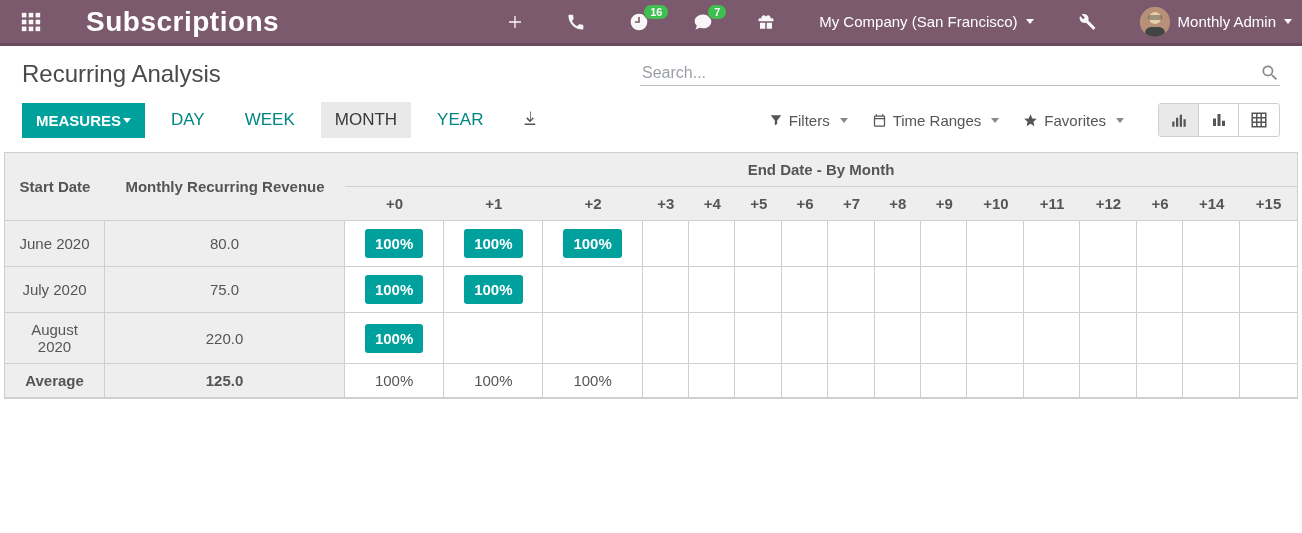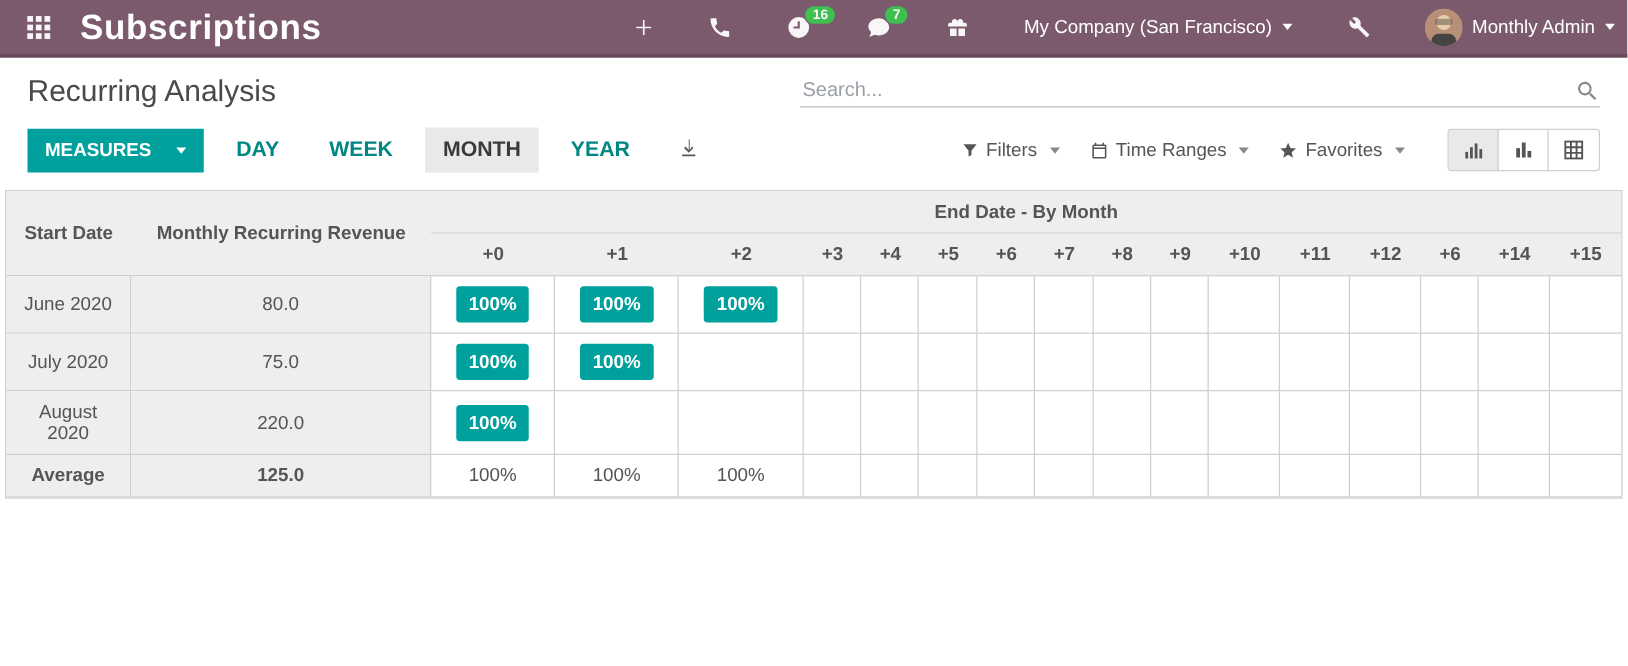--- a/index.html
+++ b/index.html
@@ -26,21 +26,21 @@
   
   .navbar {
     height:46px;
     background:var(--odoo-purple);
     display:flex;
     align-items:center;
     color:#fff;
     border-bottom:3px solid #6a4b5e;
     padding:0 10px 0 20px;
   }
-  .nav-left { display:flex; align-items:center; gap:22px; }
+  .nav-left { display:flex; align-items:center; gap:44px; }
   .app-title { font-size:28px; font-weight:400; letter-spacing:0.5px; font-family:Impact,"Arial Narrow Bold",Arial,sans-serif; font-weight:600;}
   .nav-right { margin-left:auto; display:flex; align-items:center; gap:44px; }
   .nav-icon { display:inline-flex; align-items:center; justify-content:center; font-size:18px; position:relative; cursor:pointer; opacity:0.95;}
   .nav-icon svg { fill:white; display:block;}
   .badge {
     position:absolute;
     top:-8px; left:14px;
     background:var(--badge-green);
     color:#fff;
     font-size:11px;
@@ -81,29 +81,29 @@
     align-items:center;
     gap:12px;
   }
   .btn-measures {
     background:var(--teal);
     color:#fff;
     border:none;
     padding:9px 14px;
     font-size:15px;
     font-weight:700;
-    display:flex; align-items:center; gap:20px;
+    display:flex; align-items:center; gap:2px;
     cursor:pointer;
   }
   .range-btn {
     border:none;
     background:transparent;
     color:var(--teal-dark);
     font-size:17px;
-    font-weight:700;
+    font-weight:400;
     padding:8px 14px;
     cursor:pointer;
   }
   .range-btn.active {
     background:#e9e9e9;
     color:#3a3a3a;
   }
   .dl-icon { margin-left:12px; cursor:pointer;}
   .filters-group {
     margin-left:auto;

